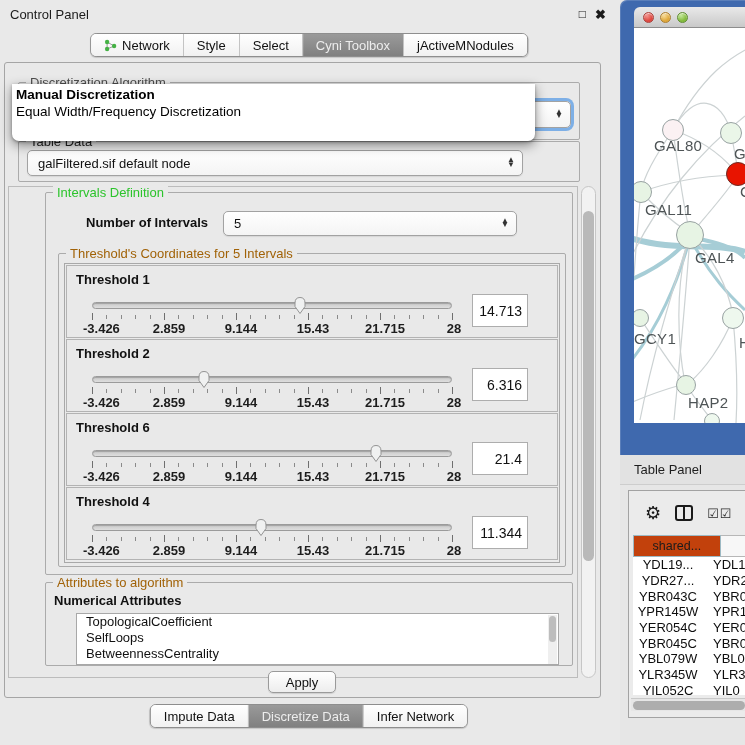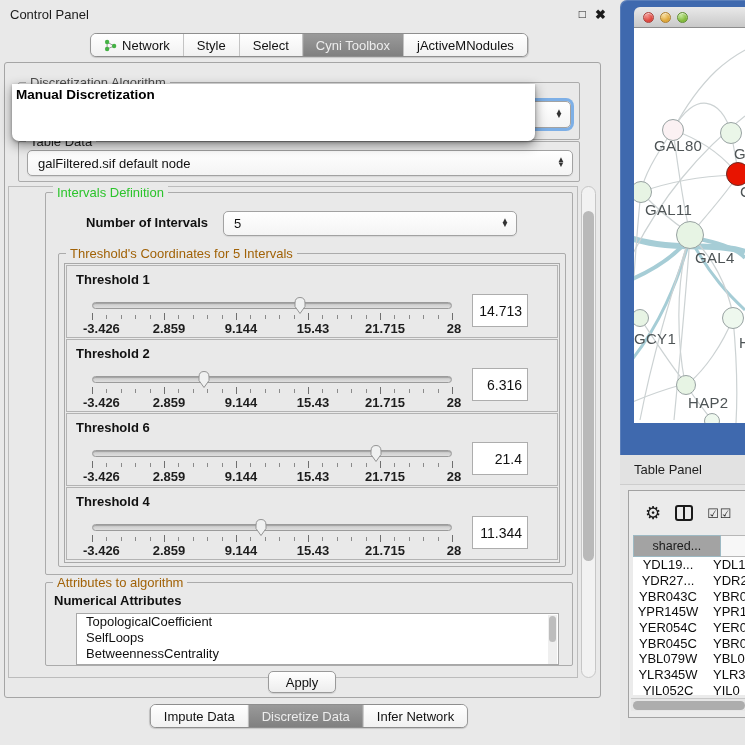--- a/index.html
+++ b/index.html
@@ -87,21 +87,21 @@
   .glabel { position:absolute; font-size:15px; color:#4e5456; letter-spacing:.3px; white-space:nowrap; }
 
   .tp-header { position:absolute; left:0; top:455px; width:125px; height:30px; background:#e2e2e2; border-bottom:1px solid #cdcdcd; display:flex; align-items:center; padding-left:14px; font-size:13px; color:#1e1e1e; }
   .tp-wrap { position:absolute; left:8px; top:490px; width:120px; height:228px; border:1px solid #a2a2a2; border-right:none; background:#ebebeb; }
   .tp-toolbar { position:absolute; left:0; top:0; width:100%; height:44px; display:flex; align-items:center; gap:14px; padding-left:16px; }
   .gear { font-size:18px; color:#1a1a1a; line-height:1; }
   .pane-ico { width:18px; height:16px; border:2px solid #1a1a1a; border-radius:3px; position:relative; }
   .pane-ico::after { content:""; position:absolute; left:6px; top:0; width:2px; height:100%; background:#1a1a1a; }
   .checks { font-size:13px; color:#2a2a2a; letter-spacing:1px; }
   .tp-head-row { position:absolute; left:0; top:44px; width:200px; height:22px; display:flex; }
-  .th1 { width:97px; margin-left:4px; background:#a3a3a3; border:1px solid #9db9c3; font-size:12.5px; color:#1b1b1b; display:flex; align-items:center; justify-content:center; }
+  .th1 { width:97px; margin-left:4px; background:#c2410c; border:1px solid #9db9c3; font-size:12.5px; color:#1b1b1b; display:flex; align-items:center; justify-content:center; }
   .th2 { width:120px; background:#f7f7f7; border-top:1px solid #b7b7b7; border-bottom:1px solid #b7b7b7; font-size:12.5px; color:#1b1b1b; display:flex; align-items:center; justify-content:center; }
   .tp-rows { position:absolute; left:4px; top:66px; width:196px; height:138px; background:#fff; overflow:hidden; }
   .trow { display:flex; height:15.7px; align-items:center; }
   .tc1 { width:70px; text-align:center; font-size:13px; color:#0d0d0d; white-space:nowrap; }
   .tc2 { padding-left:10px; font-size:13px; color:#0d0d0d; white-space:nowrap; overflow:hidden; width:60px; }
   .tp-hscroll { position:absolute; left:2px; top:207px; width:116px; height:13px; background:#e6e6e6; border-top:1px solid #c9c9c9; }
   .tp-hscroll .th { position:absolute; left:2px; top:2px; width:112px; height:9px; border-radius:5px; background:#adadad; }
 </style>
 </head>
 <body>
@@ -152,21 +152,21 @@
       <div class="combo focused" style="left:8px; top:18px; width:544px; height:27px;">
         <span class="stepper">
             <span>▲</span>
             <span>▼</span>
           </span>
       </div>
     </div>
 
     <div class="group" style="left:18px; top:141px; width:562px; height:41px;">
       <span class="legend">Table Data</span>
-      <div class="combo" style="left:8px; top:8px; width:546px; height:26px;">
+      <div class="combo" style="left:8px; top:8px; width:496px; height:26px;">
         <span>galFiltered.sif default node</span>
         <span class="stepper">
             <span>▲</span>
             <span>▼</span>
           </span>
       </div>
     </div>
 
     <div class="inner-viewport"></div>
 
@@ -408,20 +408,21 @@
       <div class="seg sel">
           <span>Discretize Data</span>
         </div>
       <div class="seg">
           <span>Infer Network</span>
         </div>
     </div>
 
     <div class="popup">
       <div class="item b">Manual Discretization</div>
+      <div class="item">Equal Width/Frequency Discretization</div>
     </div>
   </div>
 
   <div class="right-panel">
 
     <div class="net-frame">
       <div class="net-titlebar">
         <span class="light red"></span>
         <span class="light yellow"></span>
         <span class="light green"></span>

